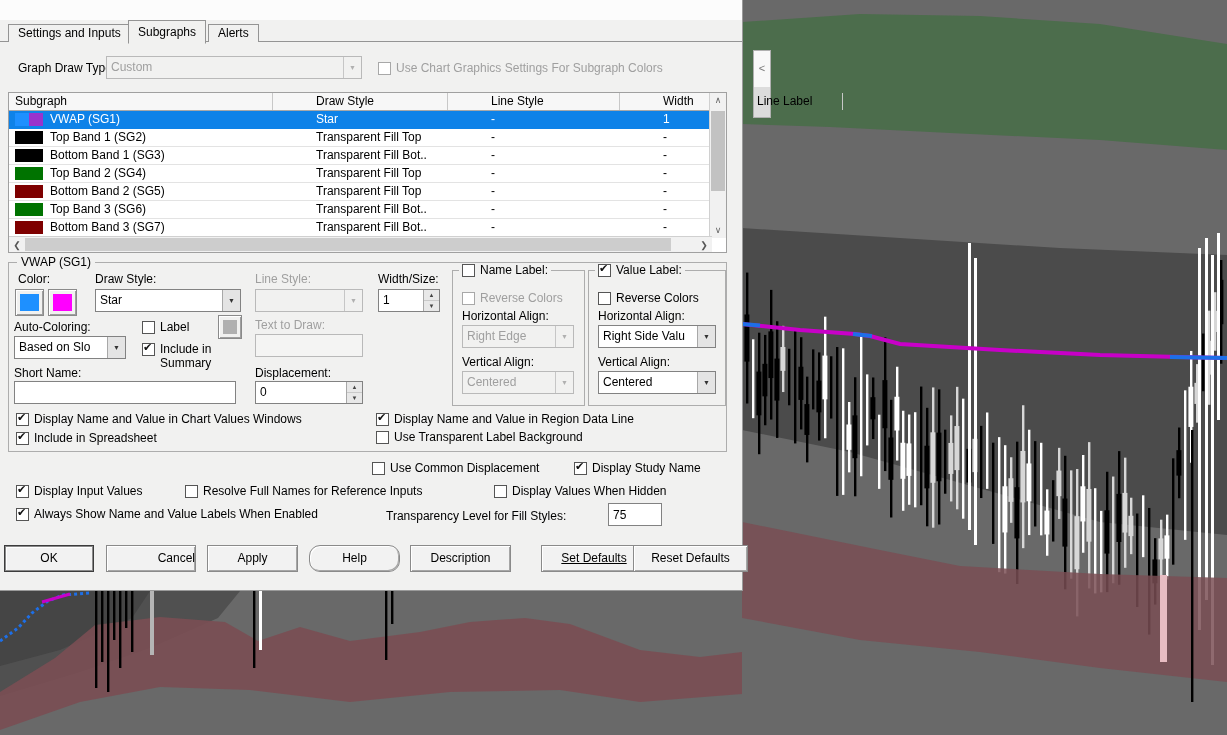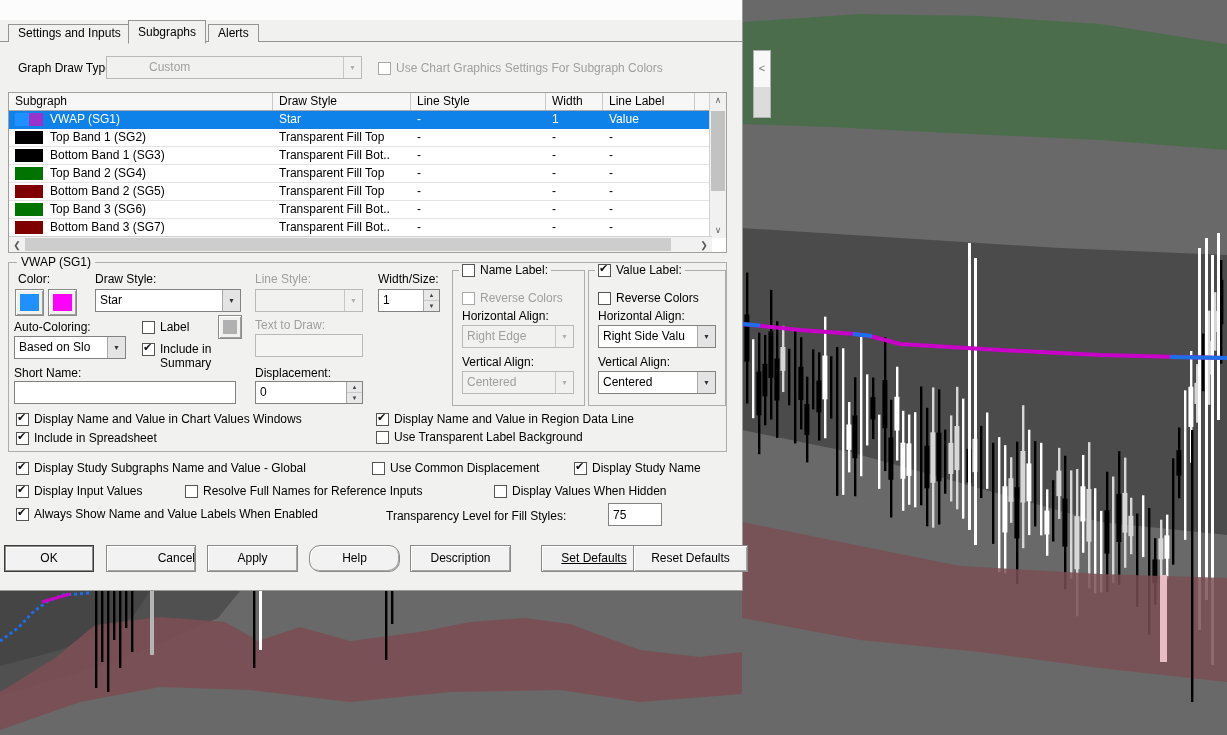--- a/index.html
+++ b/index.html
@@ -55,21 +55,21 @@
   .grp{position:absolute;border:1px solid #adadad;box-sizing:border-box;}
   .legend{position:absolute;top:-8px;left:8px;background:#f1f1f0;padding:0 4px;}
   .grouphead{top:-8px;left:6px;background:#f1f1f0;padding:0 3px;position:absolute;}
   
   .clrbtn{position:absolute;width:29px;height:27px;background:#f1f1f0;border:1px solid #8a8a8a;
           box-shadow:inset 1px 1px 0 #fff, inset -1px -1px 0 #9f9f9f;padding:4px;box-sizing:border-box;}
   .clrbtn .sw{width:100%;height:100%;}
   
   #tbl{position:absolute;left:8px;top:92px;width:719px;height:161px;background:#fff;
        border:1px solid #a0a0a0;box-sizing:border-box;}
-  .trow,.thead{display:flex;height:17px;line-height:17px;position:relative;}
+  .trow,.thead{display:flex;height:17px;line-height:17px;position:relative;gap:37px;}
   .thead{border-bottom:1px solid #a8a8a8;background:#f7f7f7;}
   .hc,.tc{box-sizing:border-box;padding-left:6px;overflow:hidden;white-space:nowrap;flex:none;}
   .hc{border-right:1px solid #c8c8c8;}
   .c0{width:264px;} .c1{width:138px;} .c2{width:135px;} .c3{width:57px;} .c4{width:92px;}
   .trow{border-bottom:1px solid #e3e3e3;}
   .trow.sel{background:#0e82e8;color:#fff;border-bottom-color:#0e82e8;}
   .rsw{display:inline-block;width:28px;height:13px;vertical-align:-2px;margin-right:7px;}
   .rsw span{display:inline-block;width:14px;height:13px;vertical-align:top;}
   .rsw.single span{width:28px;}
   #tbody{height:129px;overflow:hidden;}
@@ -270,21 +270,21 @@
 
   <div id="dlg">
     <div id="dlg-top"></div>
     <div class="tabline"></div>
 
     <div class="tab" style="left:8px;">Settings and Inputs</div>
     <div class="tab active" style="left:128px;">Subgraphs</div>
     <div class="tab" style="left:208px;">Alerts</div>
 
     <div class="lab" style="left:18px;top:61px;">Graph Draw Type:</div>
-    <div class="dd off" style="left:106px;top:56px;width:256px;padding-left:38px;">
+    <div class="dd off" style="left:106px;top:56px;width:256px;">
       <div class="val">Custom</div>
       <div class="arw">▼</div>
     </div>
     <div class="cb dis" style="left:378px;top:61px;">
       <span class="bx"></span>
       <span>Use Chart Graphics Settings For Subgraph Colors</span>
     </div>
 
     <div id="tbl">
       <div class="thead">
@@ -485,24 +485,20 @@
     </div>
     <div class="cb" style="left:16px;top:431px;align-items:center;">
       <span class="bx on"></span>
       <span>Include in Spreadsheet</span>
     </div>
     <div class="cb" style="left:376px;top:430px;">
       <span class="bx"></span>
       <span>Use Transparent Label Background</span>
     </div>
 
-    <div class="cb" style="left:16px;top:461px;">
-      <span class="bx on"></span>
-      <span>Display Study Subgraphs Name and Value - Global</span>
-    </div>
     <div class="cb" style="left:372px;top:461px;">
       <span class="bx"></span>
       <span>Use Common Displacement</span>
     </div>
     <div class="cb" style="left:574px;top:461px;">
       <span class="bx on"></span>
       <span>Display Study Name</span>
     </div>
     <div class="cb" style="left:16px;top:484px;">
       <span class="bx on"></span>

